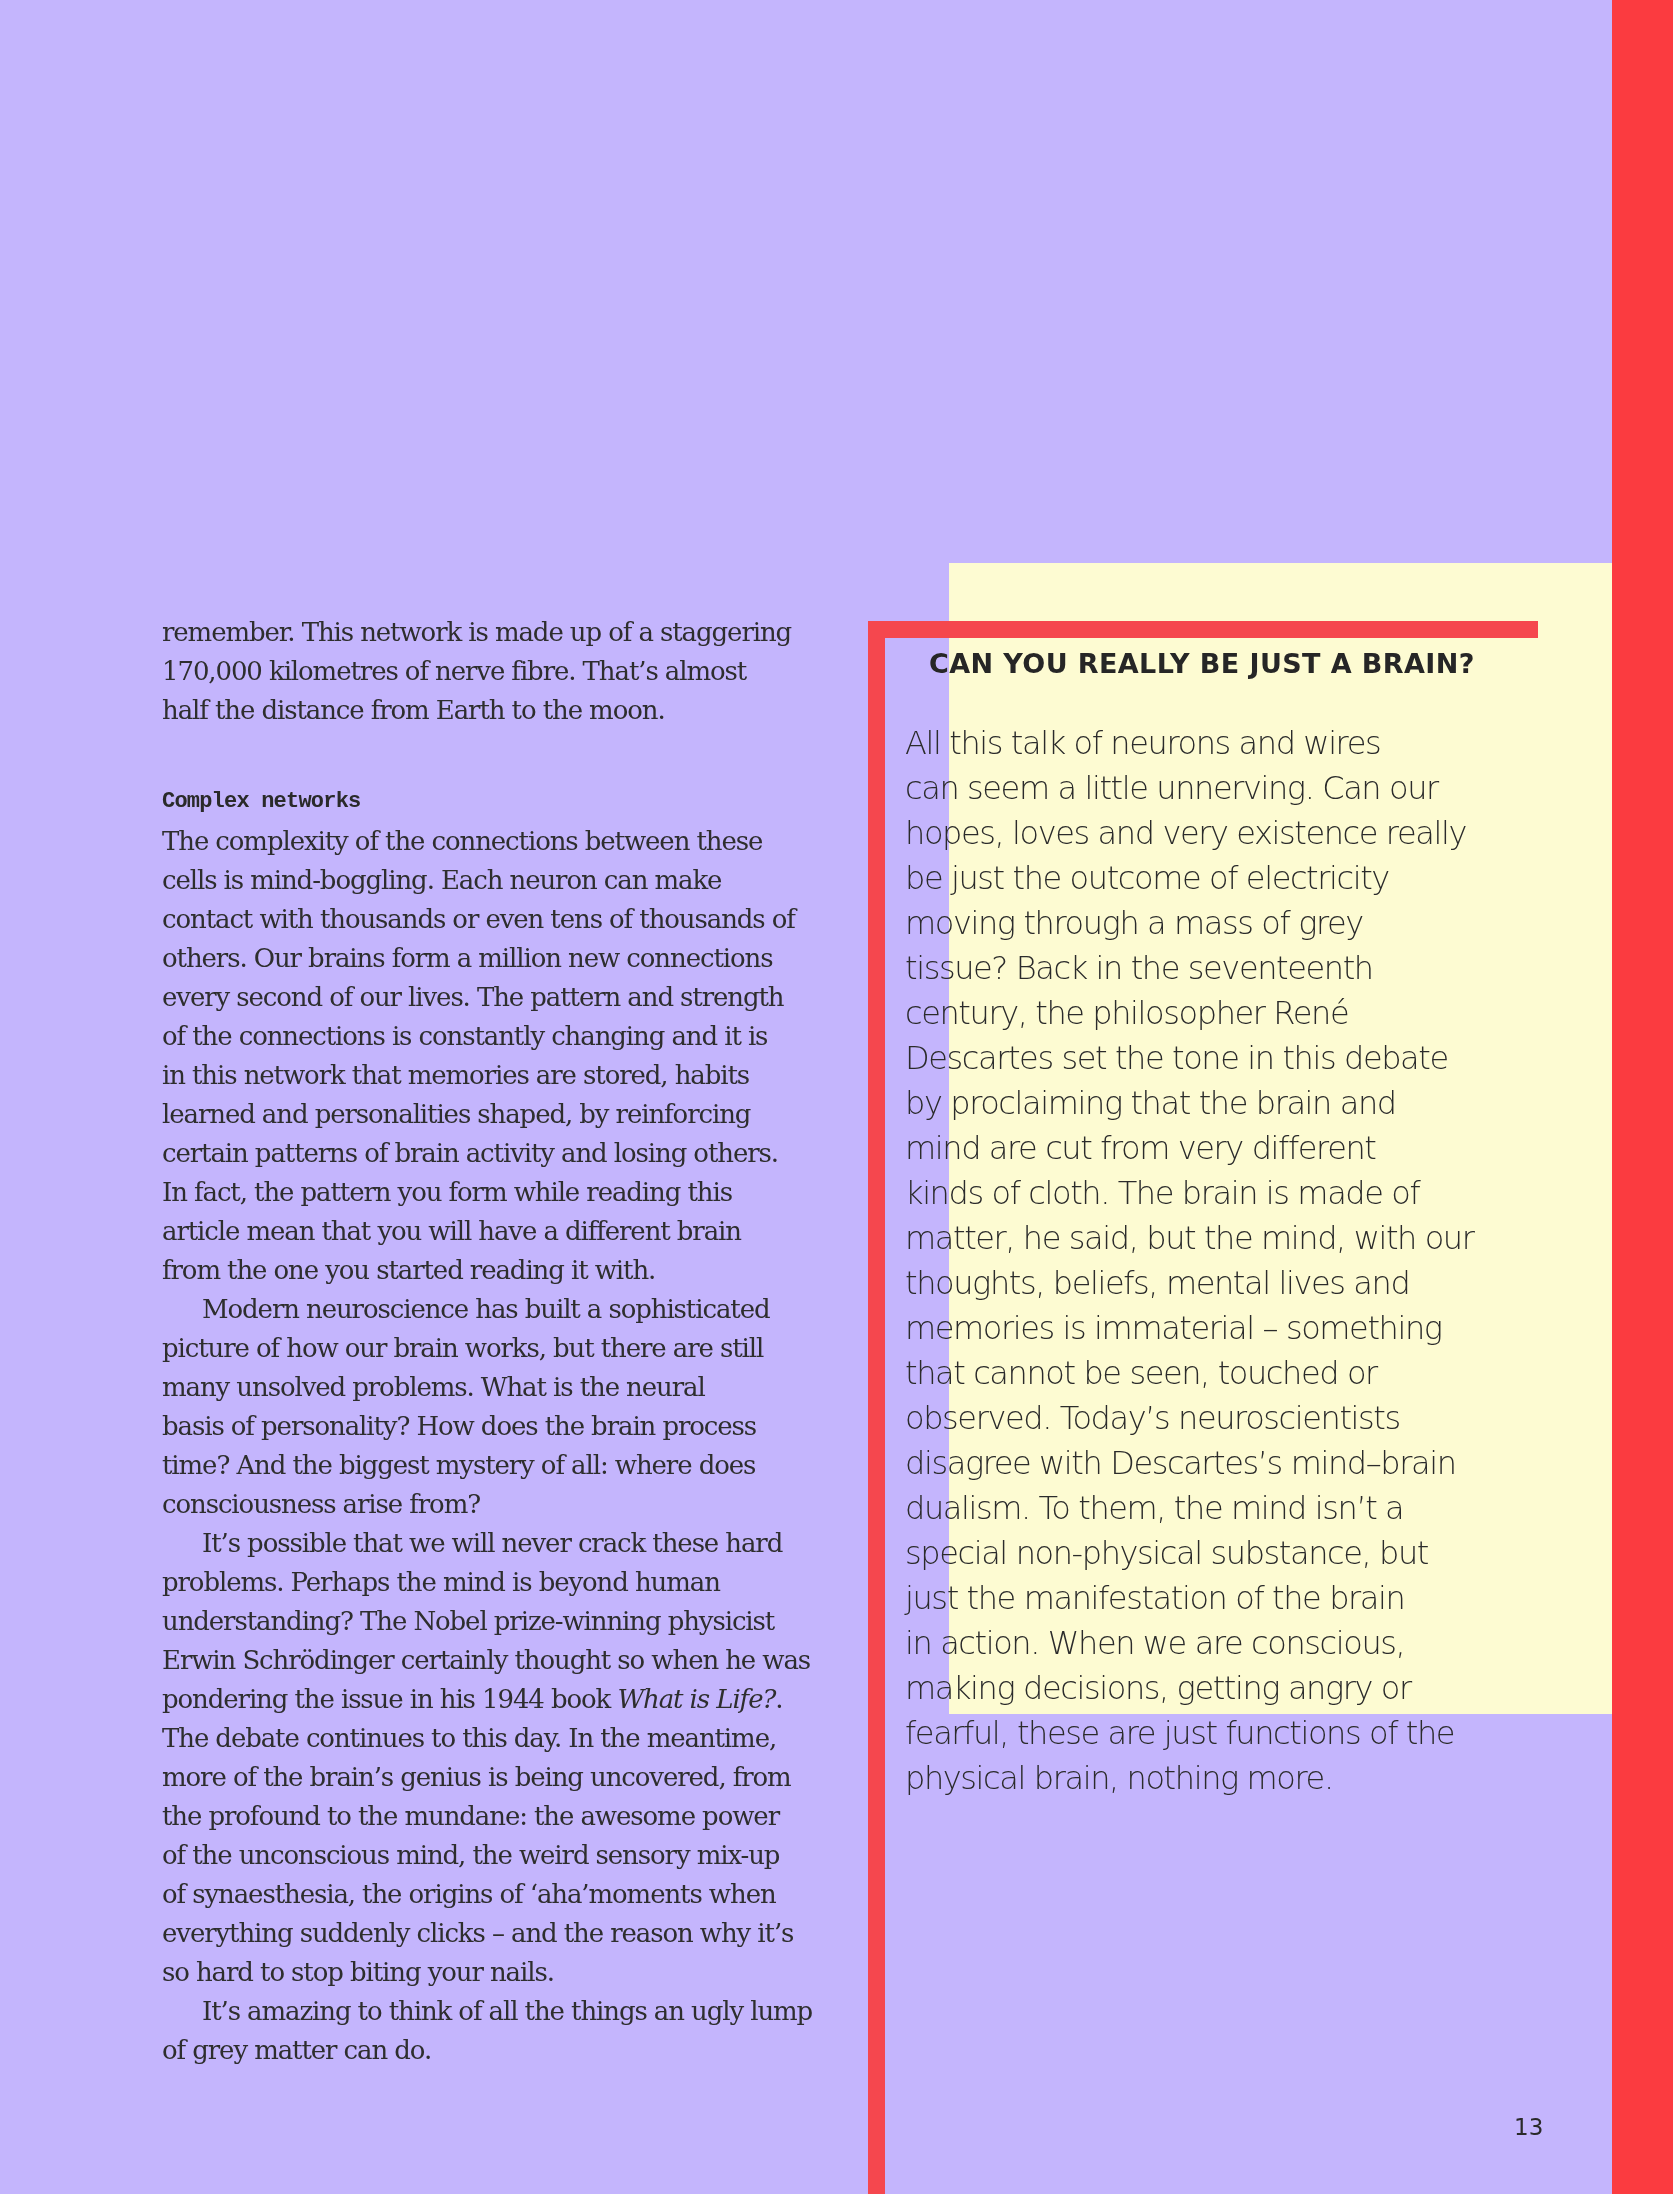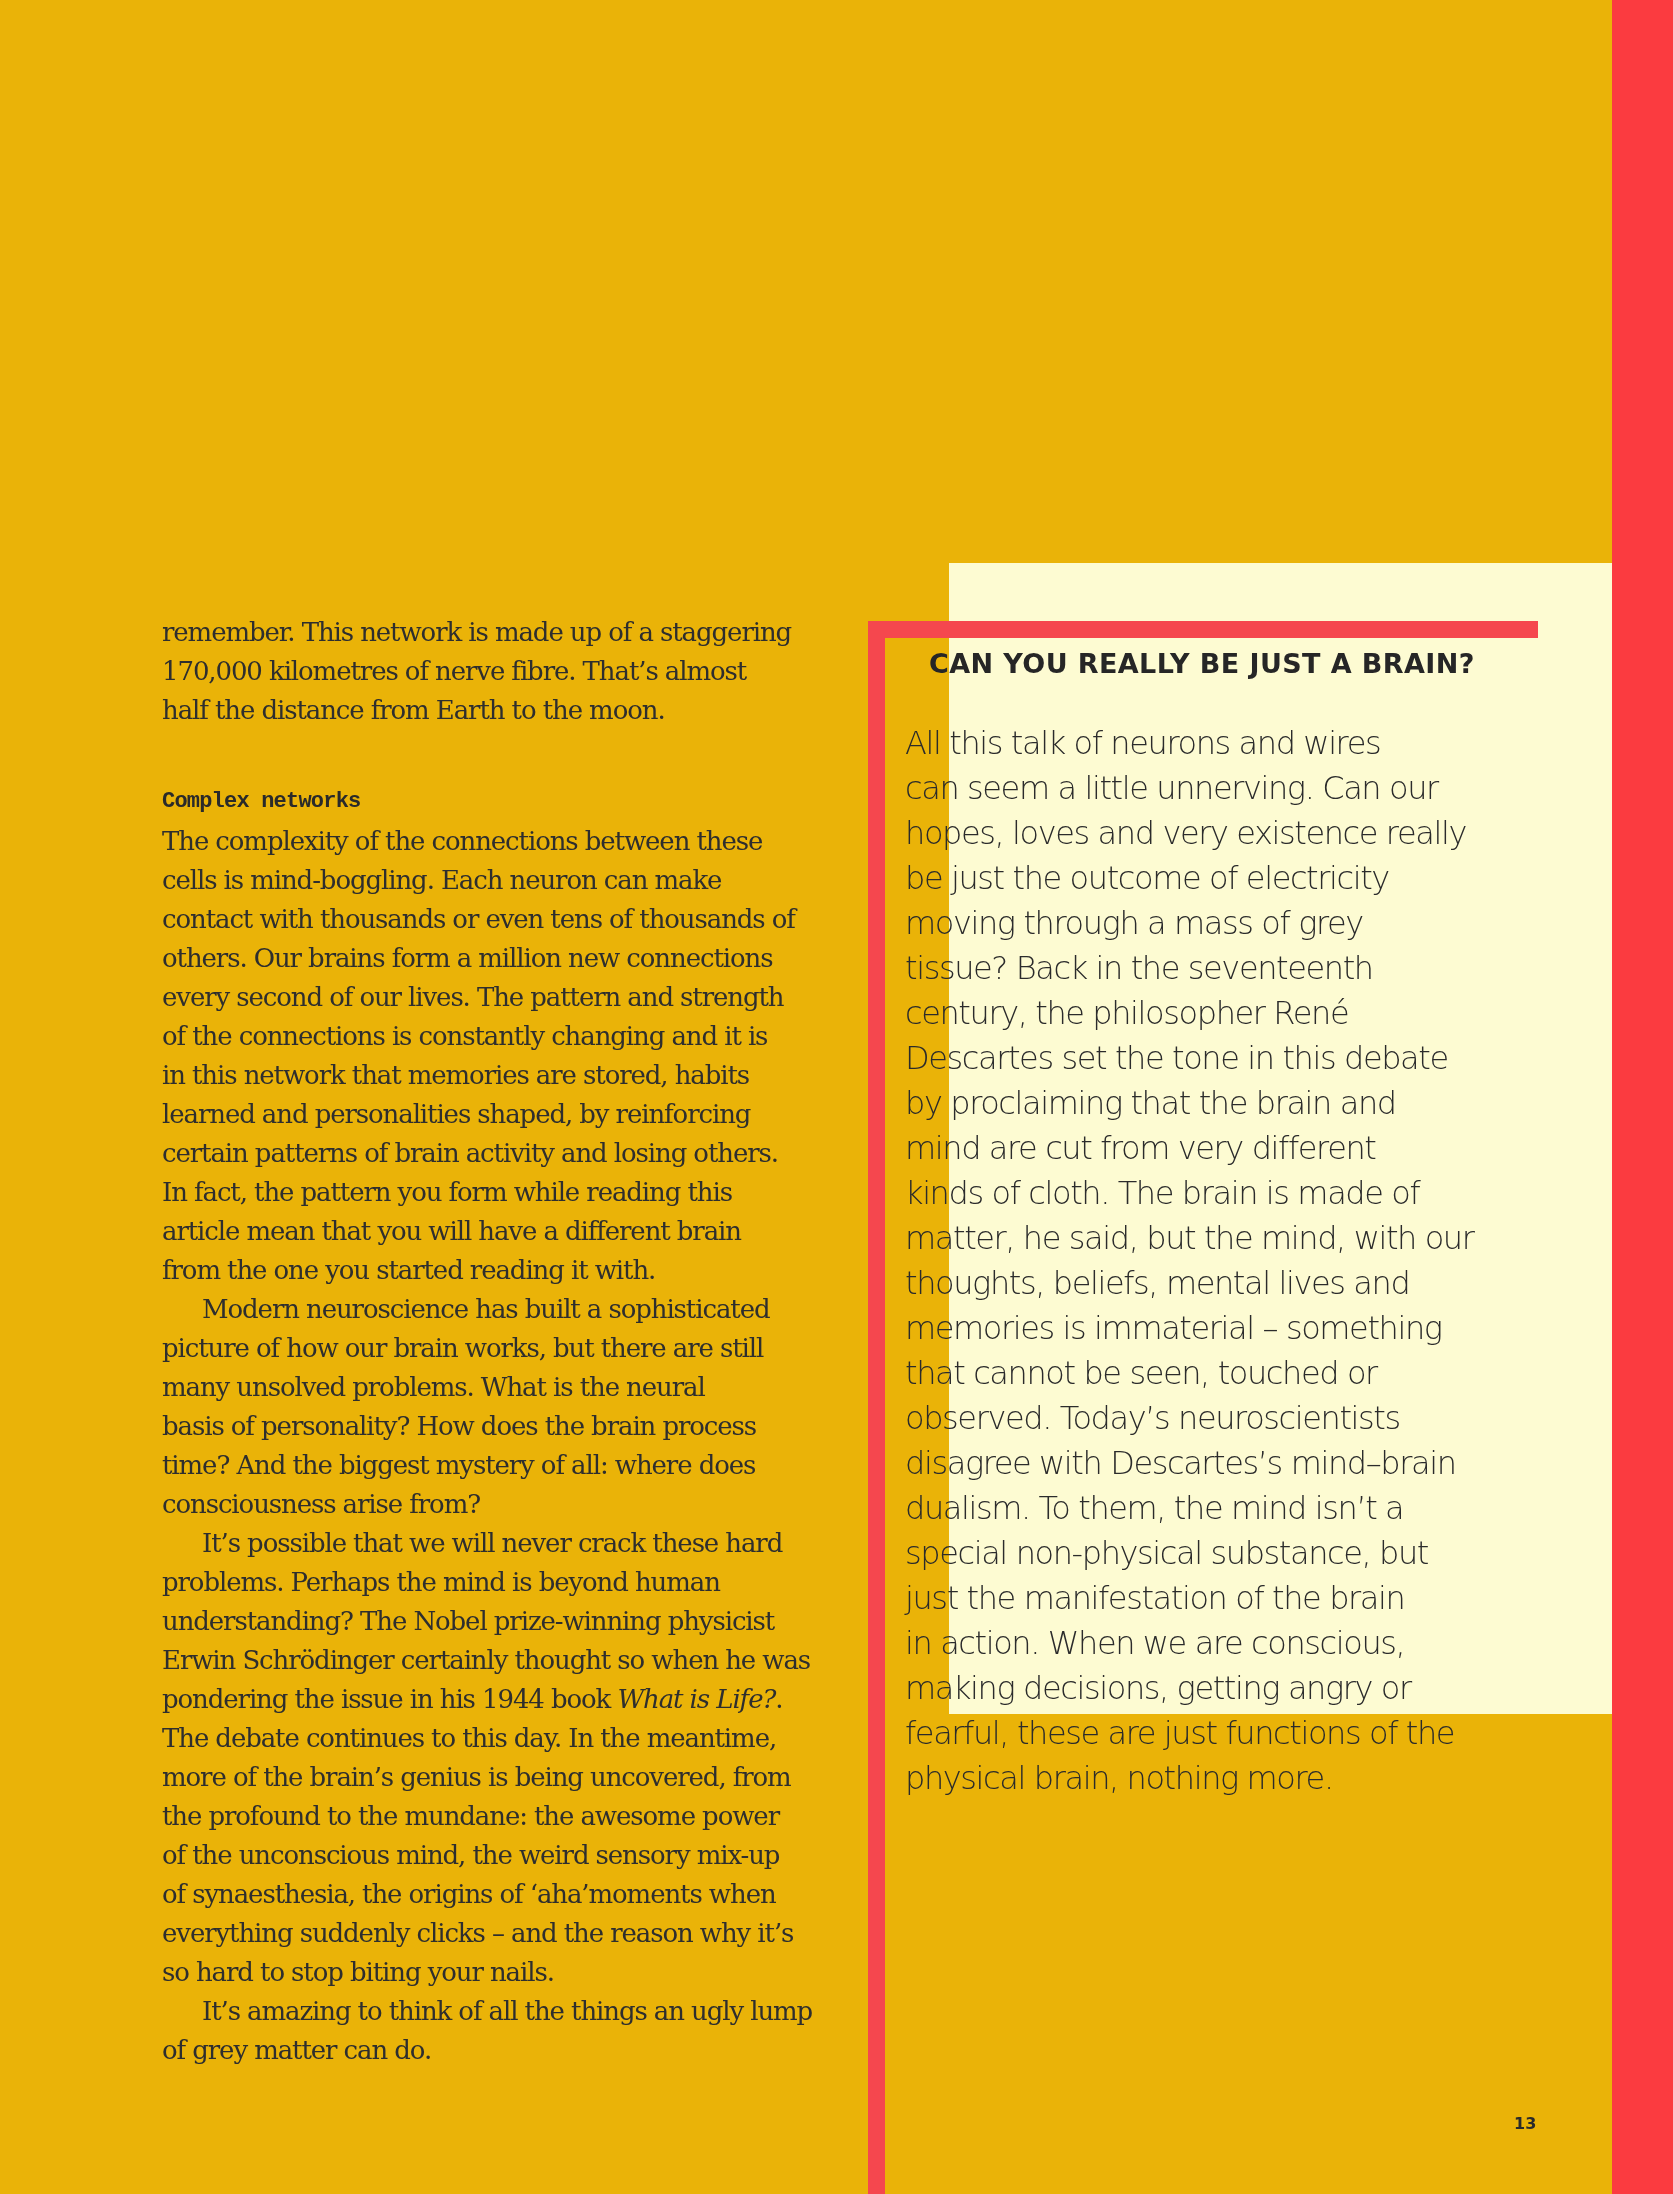--- a/index.html
+++ b/index.html
@@ -12,21 +12,21 @@
     height: 2194px;
     position: relative;
     overflow: hidden;
     color: #2a2a2a;
   }
   .page {
     position: absolute;
     left: 0; top: 0;
     width: 1673px;
     height: 2194px;
-    background: #eab308;
+    background: #c4b5fd;
   }
   
   .edge-strip {
     position: absolute;
     left: 1612px;
     top: 0;
     width: 61px;
     height: 2194px;
     background: #fb3b40;
   }
@@ -117,22 +117,22 @@
     margin-top: 27px;
   }
   .left-col em {
     font-style: italic;
   }
   .page-number {
     position: absolute;
     left: 1514px;
     top: 2114px;
     font-family: "DejaVu Sans", sans-serif;
-    font-weight: bold;
-    font-size: 16px;
+    font-weight: normal;
+    font-size: 23px;
     color: #2a2a2a;
   }
 </style>
 </head>
 <body>
 
 <div class="page">
 
   <div class="edge-strip"></div>
 

